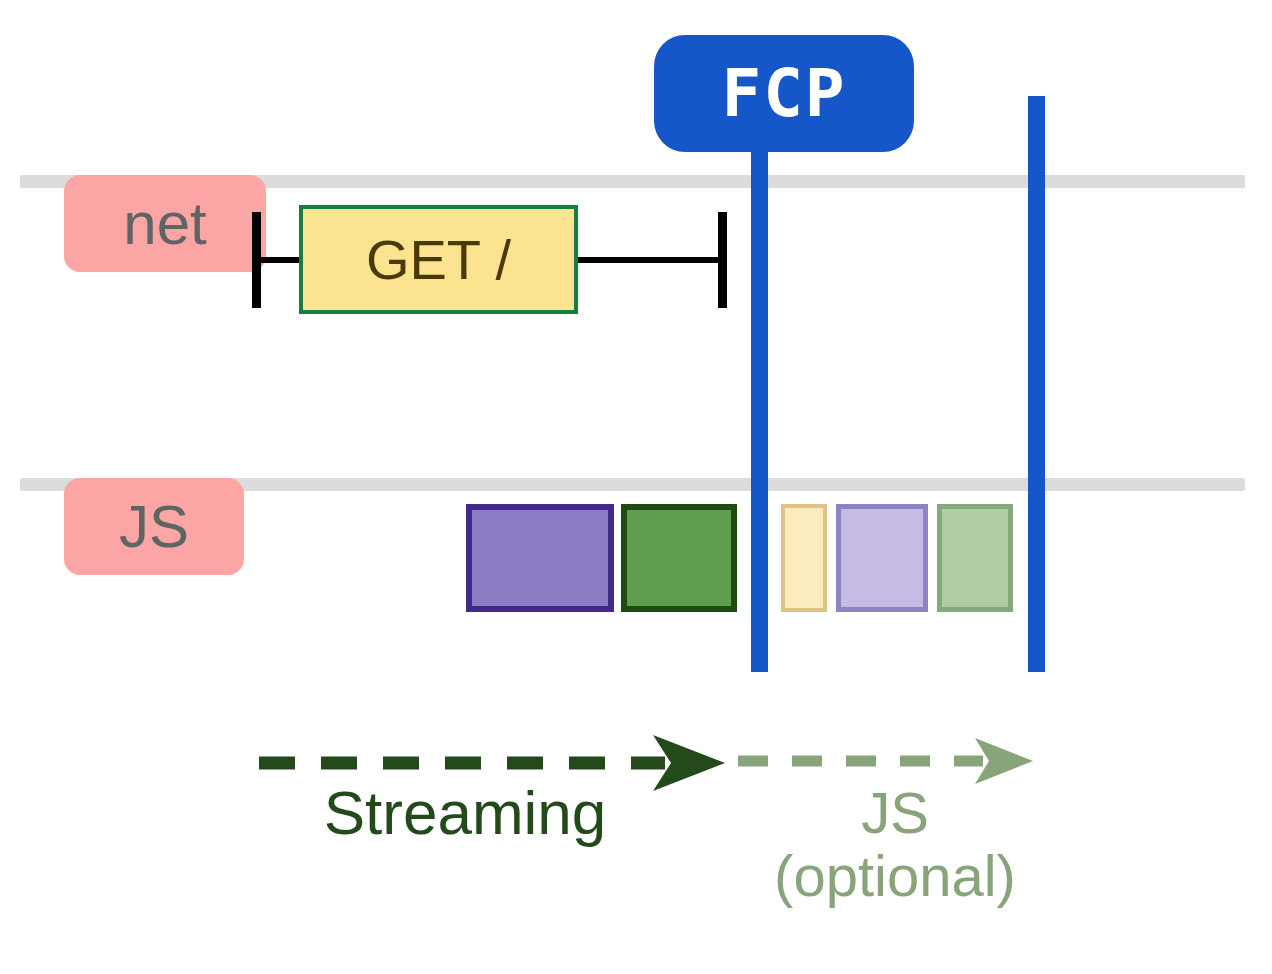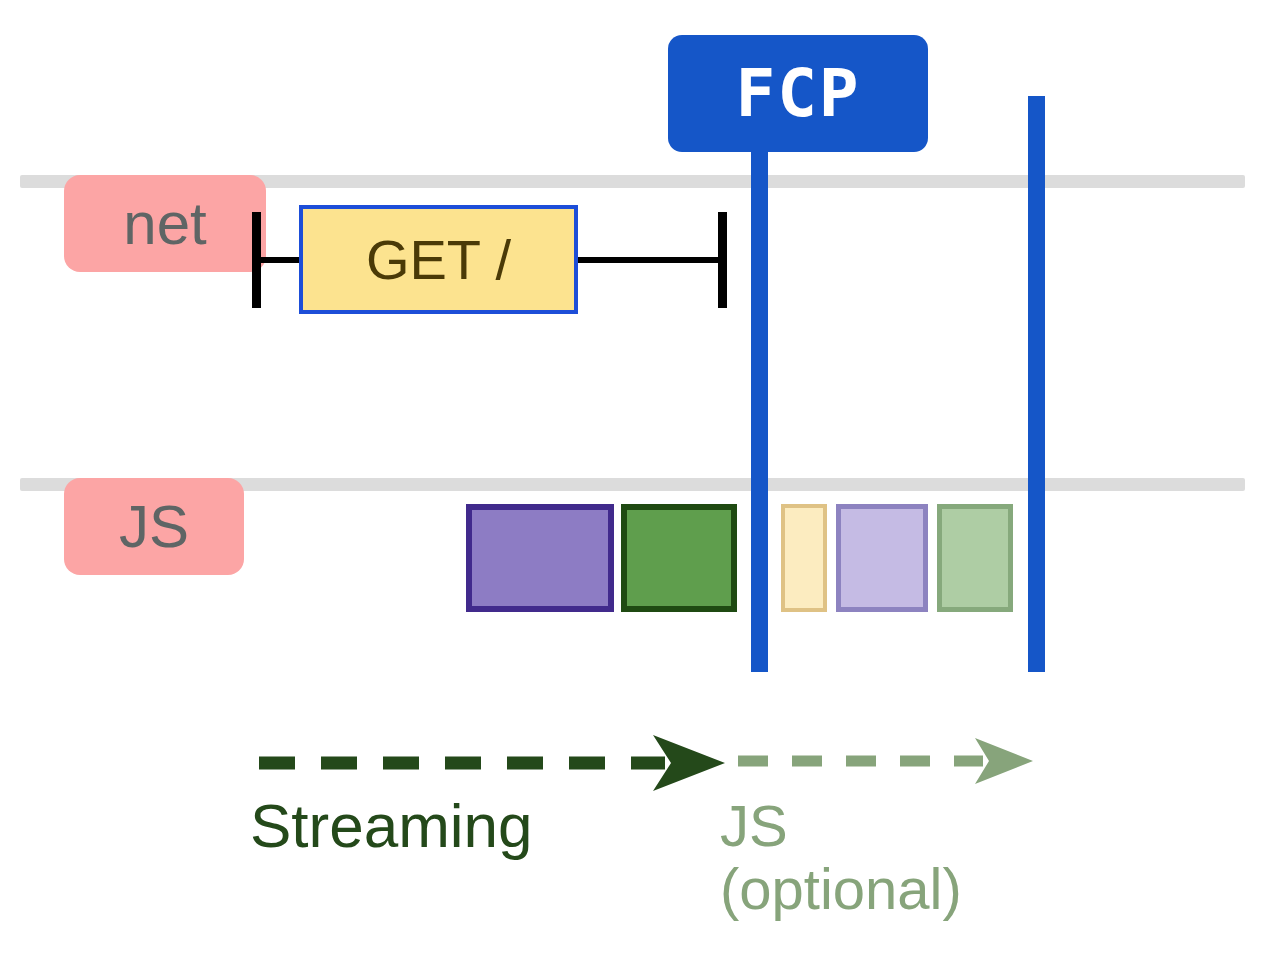--- a/index.html
+++ b/index.html
@@ -71,21 +71,21 @@
     background: #000000;
   }
   .whisker-line.seg-a { left: 252px; width: 56px; }
   .whisker-line.seg-b { left: 572px; width: 152px; }
 
   .req-bar {
     position: absolute;
     left: 299px;  top: 205px;
     width: 279px; height: 109px;
     background: #fce38f;
-    border: 4px solid #1d4ed8;
+    border: 4px solid #15803d;
     box-sizing: border-box;
     display: flex;
     align-items: center;
     justify-content: center;
     color: #4a3a07;
     font-size: 56px;
     line-height: 1;
     white-space: nowrap;
   }
 
@@ -135,34 +135,34 @@
     align-items: center;
     justify-content: center;
     color: #ffffff;
     font-family: "DejaVu Sans Mono", monospace;
     font-weight: bold;
     font-size: 66px;
     letter-spacing: 2px;
     line-height: 1;
     user-select: none;
   }
-  .badge.fcp-badge { left: 668px; width: 260px; }
+  .badge.fcp-badge { left: 654px; width: 260px; border-radius: 31px; }
   .badge.tti-badge { left: 908px; width: 262px; }
 
   
   .phase-arrow { position: absolute; }
   .phase-arrow.streaming-arrow { left: 255px; top: 733px; }
   .phase-arrow.jsopt-arrow     { left: 735px; top: 735px; }
 
   .caption {
     position: absolute;
+    text-align: center;
     line-height: 1.08;
     user-select: none;
     white-space: pre-line;
-    margin-top: 13px;
   }
   .caption.streaming-caption {
     left: 250px; top: 780px; width: 430px;
     color: #24491a;
     font-size: 62px;
   }
   .caption.jsopt-caption {
     left: 720px; top: 782px; width: 350px;
     color: #87a47b;
     font-size: 58px;

